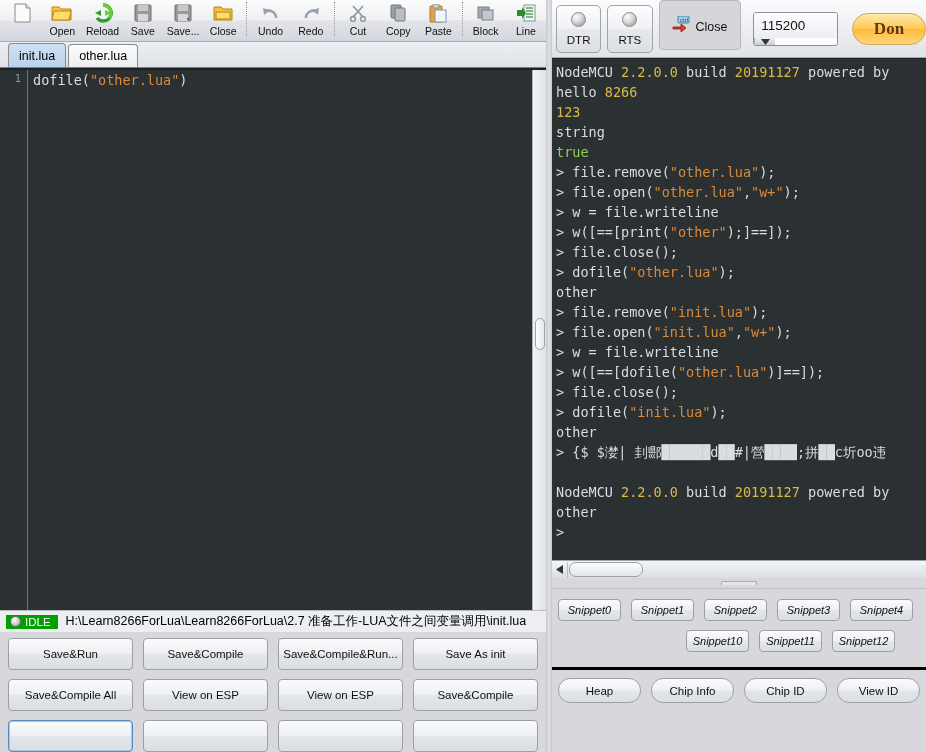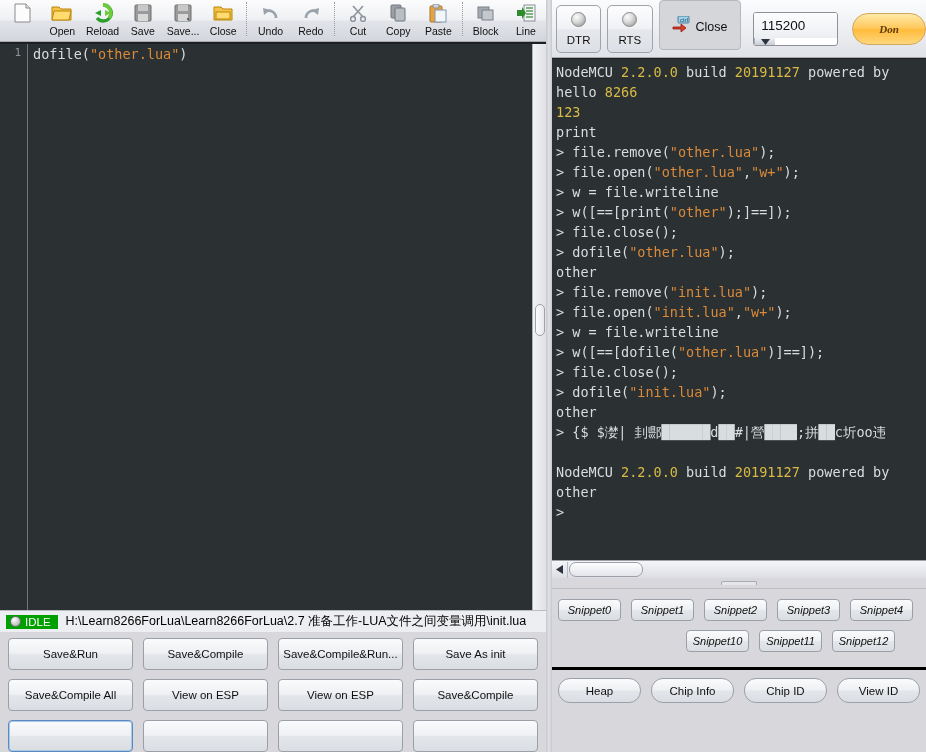--- a/index.html
+++ b/index.html
@@ -197,22 +197,22 @@
 
   #donate-btn {
     height: 32px; min-width: 74px; margin-left: 8px;
     border: 1px solid #cfa95c; border-radius: 16px;
     background: linear-gradient(to bottom,#ffe9a8 0%,#ffc85a 48%,#ffbb3a 52%,#ffd77e 100%);
     display: flex; align-items: center; justify-content: center;
     padding: 0 12px; cursor: default;
   }
   #donate-lb {
     font-family: "Liberation Serif", serif;
-    font-style: italic; font-weight: bold;
-    font-size: 11px; color: #5c3a12; white-space: nowrap; text-align: center;
+    font-weight: bold;
+    font-size: 17px; color: #5c3a12; white-space: nowrap; text-align: center;
   }
 
   
   #terminal {
     flex: 0 0 502px; height: 502px;
     background: #2b3033; position: relative;
     overflow: hidden;
     font-family: "DejaVu Sans Mono", monospace;
     font-size: 13.5px; line-height: 20px;
     padding: 3px 0 0 4px;
@@ -441,20 +441,28 @@
             <line x1="10" y1="7" x2="17" y2="7" stroke="#4d9a4d" stroke-width="1.4"></line>
             <line x1="10" y1="10" x2="17" y2="10" stroke="#4d9a4d" stroke-width="1.4"></line>
             <line x1="10" y1="13" x2="17" y2="13" stroke="#4d9a4d" stroke-width="1.4"></line>
             <polygon points="1,6 6,6 6,3 10,9 6,15 6,12 1,12" fill="#2e8b2e"></polygon>
           </svg>
         </span>
         <span class="lb">Line</span>
       </div>
     </div>
 
+    <div id="tabstrip">
+      <div class="tab active">
+        <span>init.lua</span>
+      </div>
+      <div class="tab">
+        <span>other.lua</span>
+      </div>
+    </div>
 
     <div id="editor-wrap">
       <div id="gutter">
         <div class="gutter-num">1</div>
       </div>
       <div id="code"><span class="k-fn">dofile(</span><span class="k-str">"other.lua"</span><span class="k-par">)</span></div>
       <div id="ed-vscroll">
         <div id="ed-vthumb"></div>
       </div>
     </div>
@@ -522,21 +530,22 @@
       <div id="donate-btn">
         <span id="donate-lb">Don</span>
       </div>
     </div>
 
     <div id="terminal">
       <div id="term-lines">
           <div class="tline"><span class="t-pmt">NodeMCU </span><span class="t-num">2.2.0.0</span><span class="t-pmt"> build </span><span class="t-num">20191127</span><span class="t-pmt"> powered by</span></div>
           <div class="tline"><span class="t-pmt">hello </span><span class="t-num">8266</span></div>
           <div class="tline"><span class="t-num">123</span></div>
-          <div class="tline"><span class="t-pmt">print</span></div>
+          <div class="tline"><span class="t-pmt">string</span></div>
+          <div class="tline"><span class="t-grn">true</span></div>
           <div class="tline"><span class="t-pmt">&gt; file.remove(</span><span class="t-str">"other.lua"</span><span class="t-pmt">);</span></div>
           <div class="tline"><span class="t-pmt">&gt; file.open(</span><span class="t-str">"other.lua"</span><span class="t-pmt">,</span><span class="t-str">"w+"</span><span class="t-pmt">);</span></div>
           <div class="tline"><span class="t-pmt">&gt; w = file.writeline</span></div>
           <div class="tline"><span class="t-pmt">&gt; w([==[print(</span><span class="t-str">"other"</span><span class="t-pmt">);]==]);</span></div>
           <div class="tline"><span class="t-pmt">&gt; file.close();</span></div>
           <div class="tline"><span class="t-pmt">&gt; dofile(</span><span class="t-str">"other.lua"</span><span class="t-pmt">);</span></div>
           <div class="tline"><span class="t-pmt">other</span></div>
           <div class="tline"><span class="t-pmt">&gt; file.remove(</span><span class="t-str">"init.lua"</span><span class="t-pmt">);</span></div>
           <div class="tline"><span class="t-pmt">&gt; file.open(</span><span class="t-str">"init.lua"</span><span class="t-pmt">,</span><span class="t-str">"w+"</span><span class="t-pmt">);</span></div>
           <div class="tline"><span class="t-pmt">&gt; w = file.writeline</span></div>

